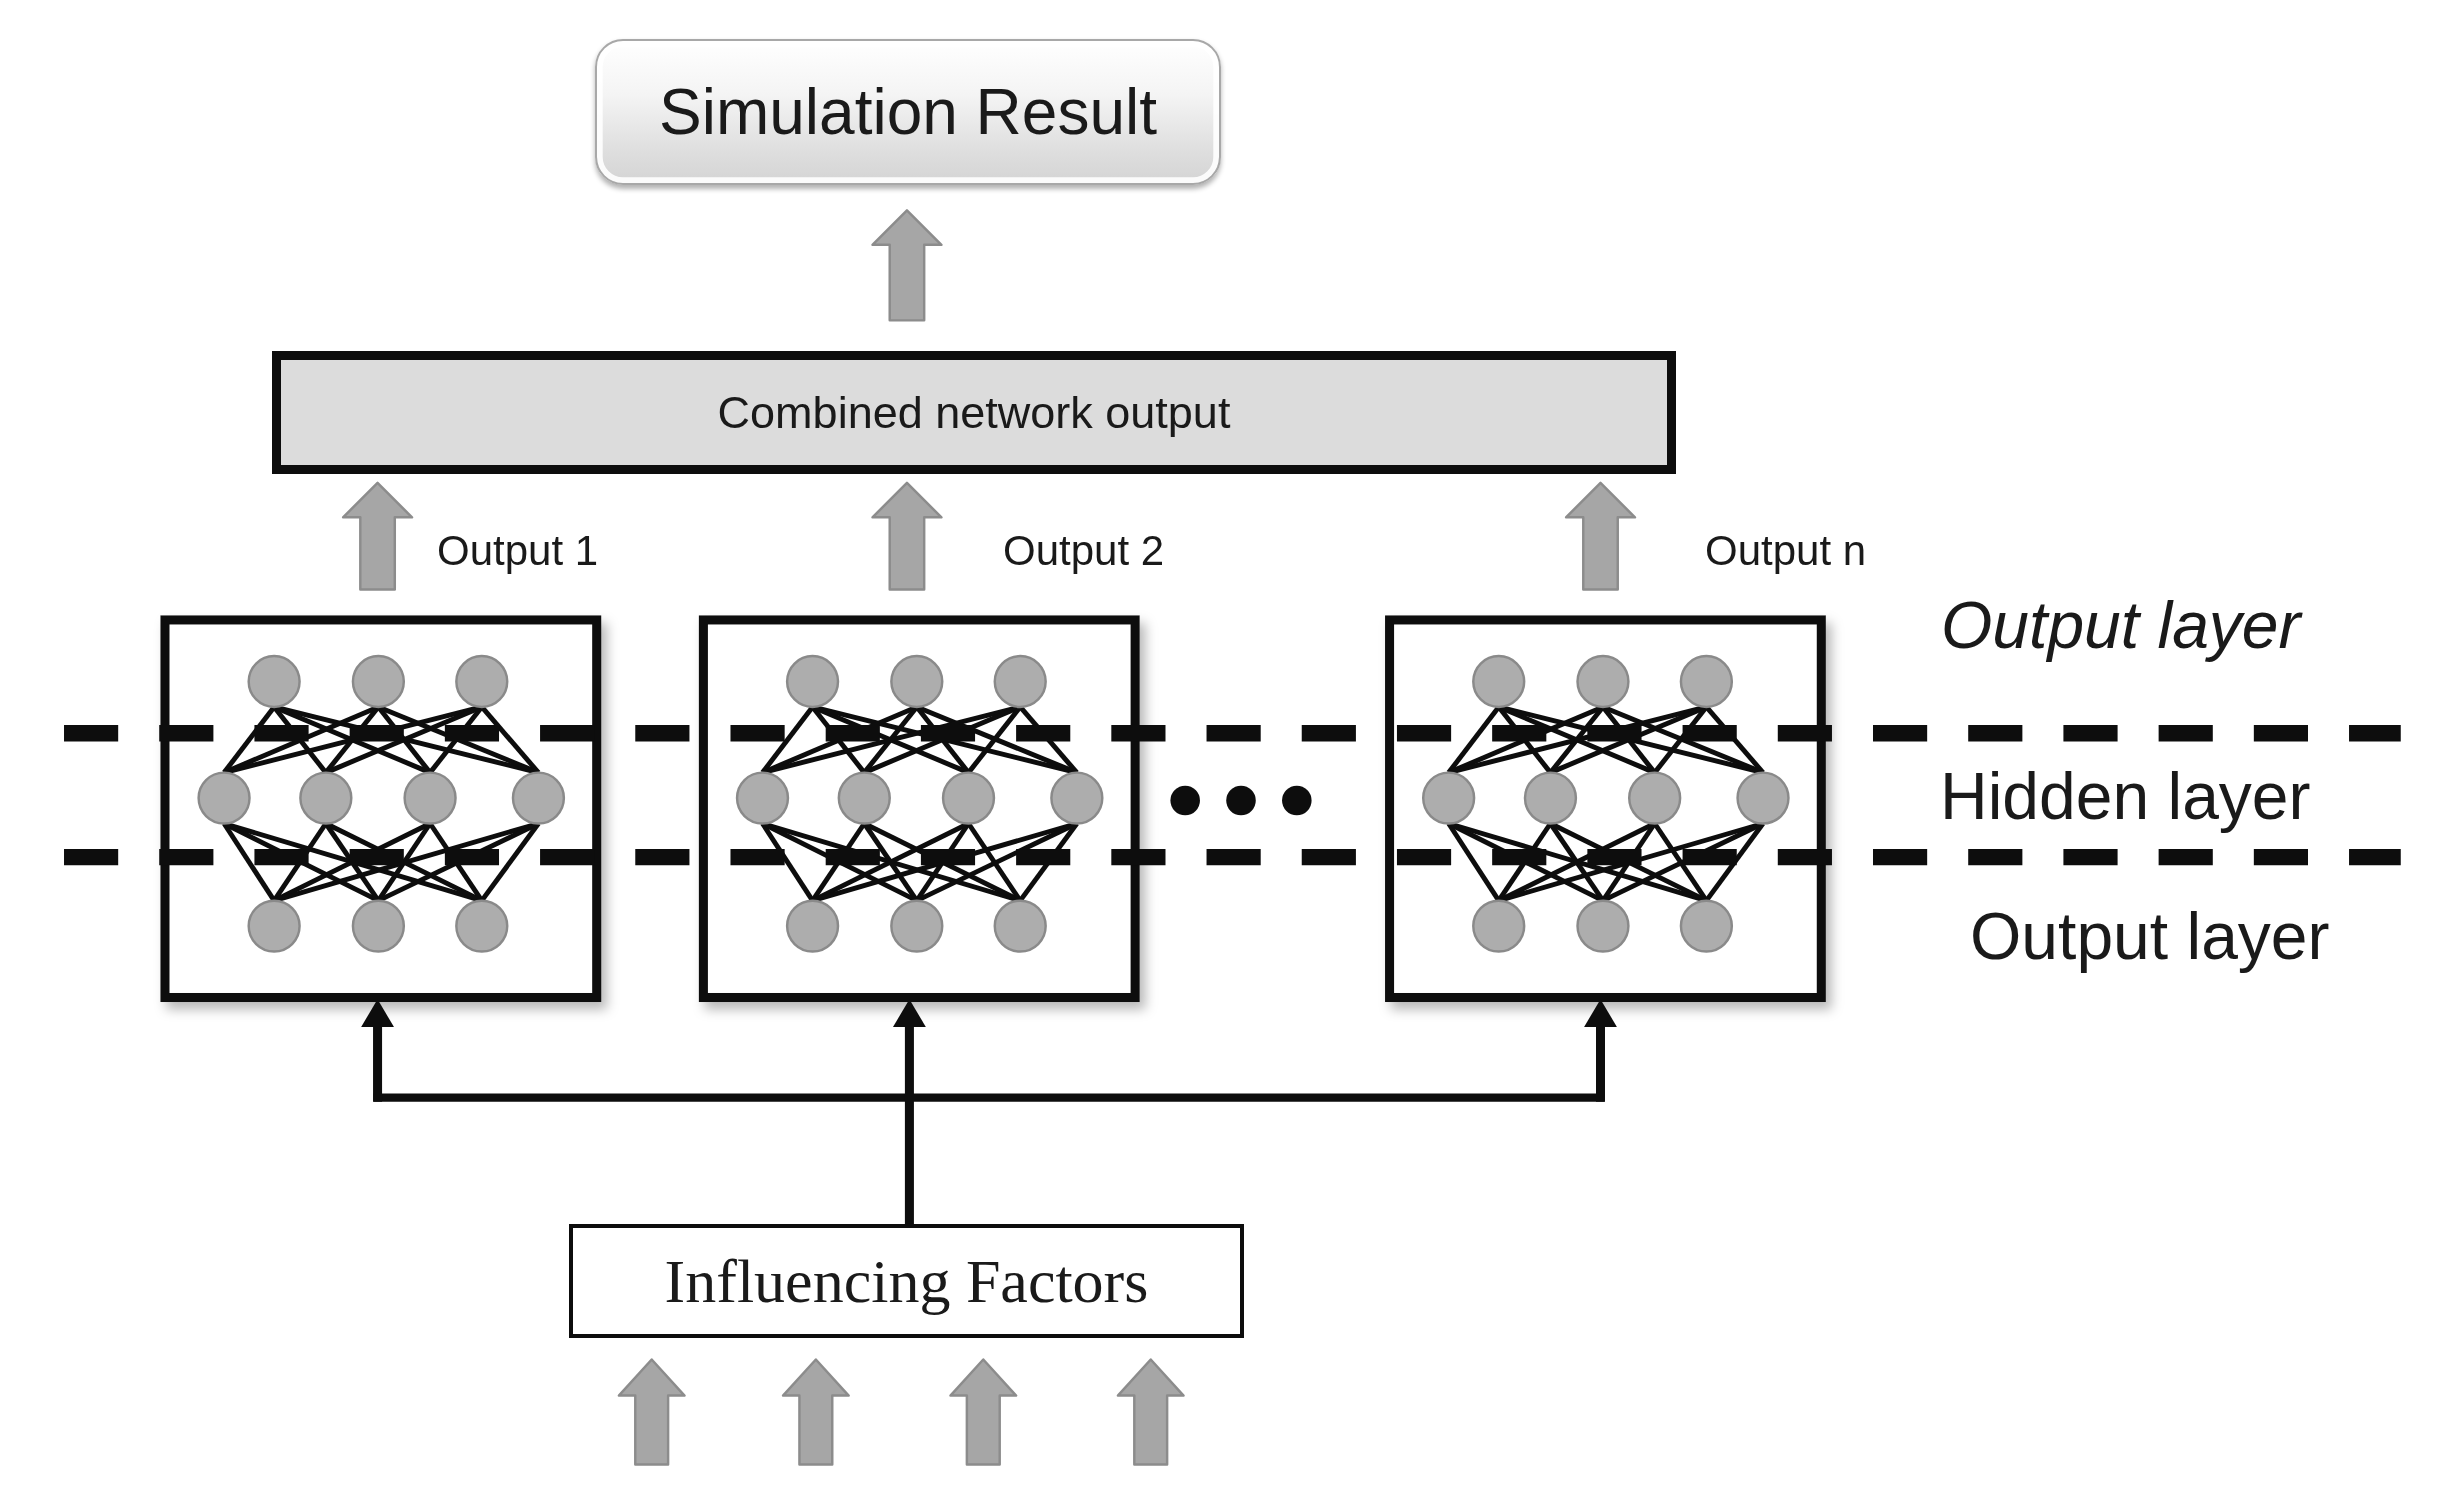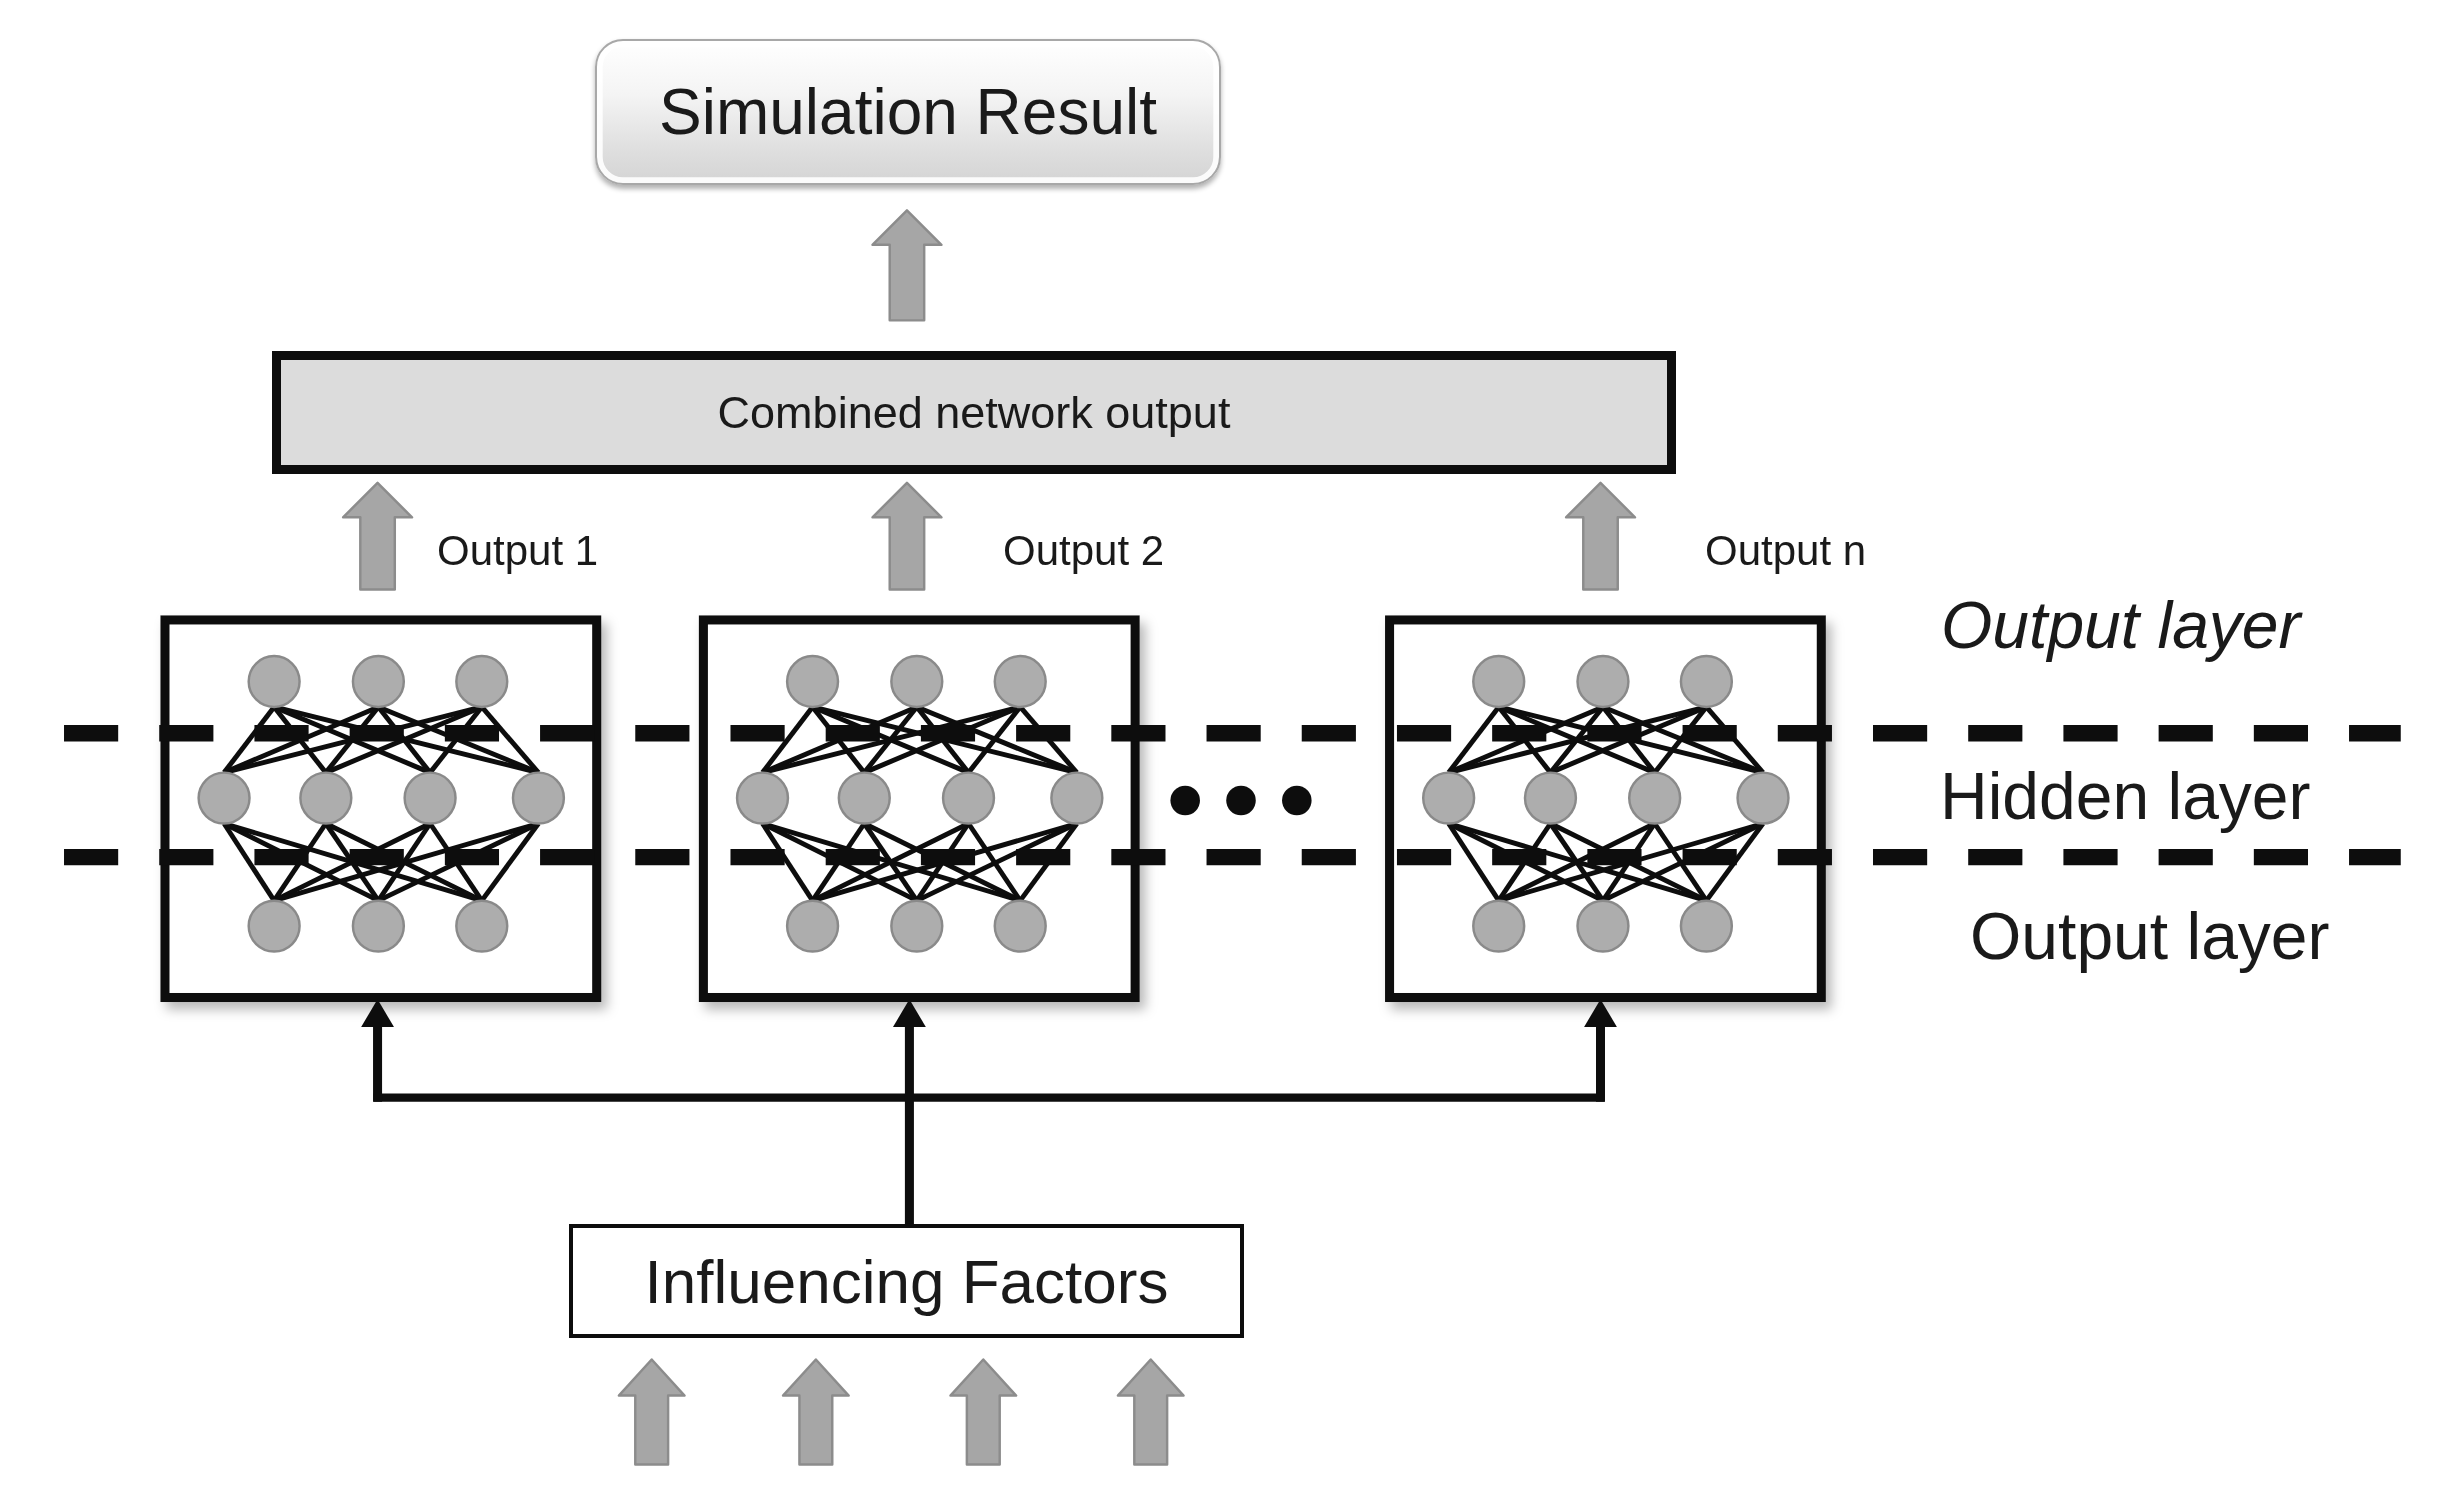--- a/index.html
+++ b/index.html
@@ -34,20 +34,21 @@
     display: flex; align-items: center; justify-content: center;
     font-size: 45px;
   }
   .influencing-box {
     left: 569px; top: 1224px; width: 675px; height: 114px;
     box-sizing: border-box;
     background: #ffffff;
     border: 4.1px solid var(--line, #0d0d0d);
     display: flex; align-items: center; justify-content: center;
     font-size: 62px;
+    font-family: Liberation Serif, serif;
   }
   .out-label {
     position: absolute;
     top: 520px; height: 61px; line-height: 61px;
     font-size: 42px;
     white-space: nowrap;
   }
   #out-label-1 { left: 437px; }
   #out-label-2 { left: 1003px; text-align: center; }
   #out-label-3 { left: 1689px; margin-left: 16px; }

